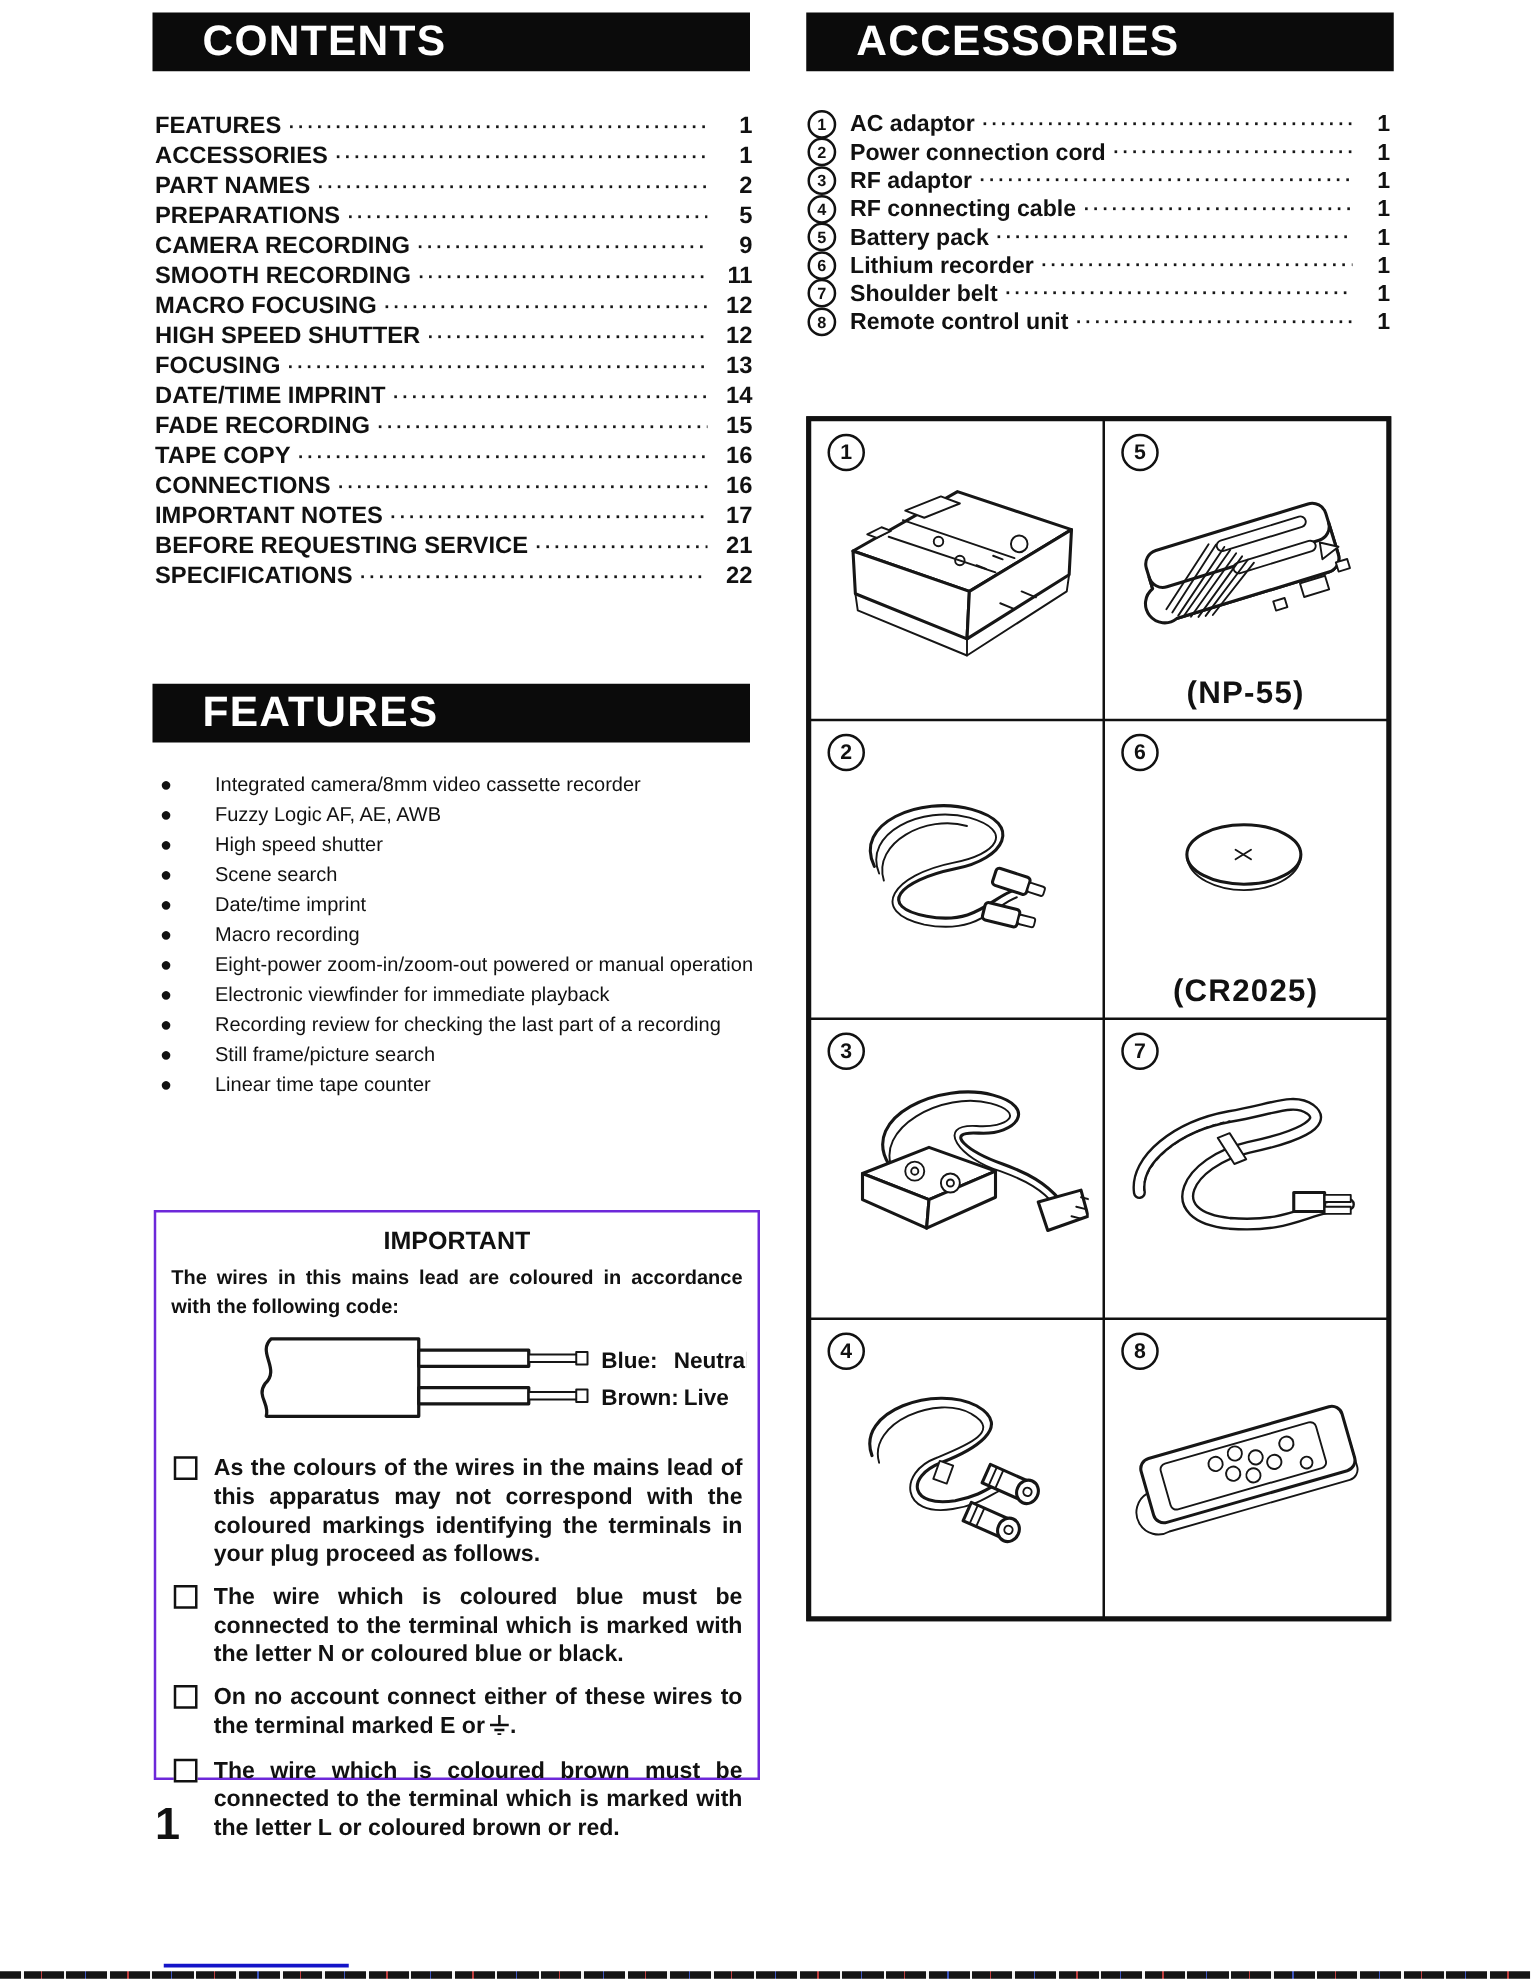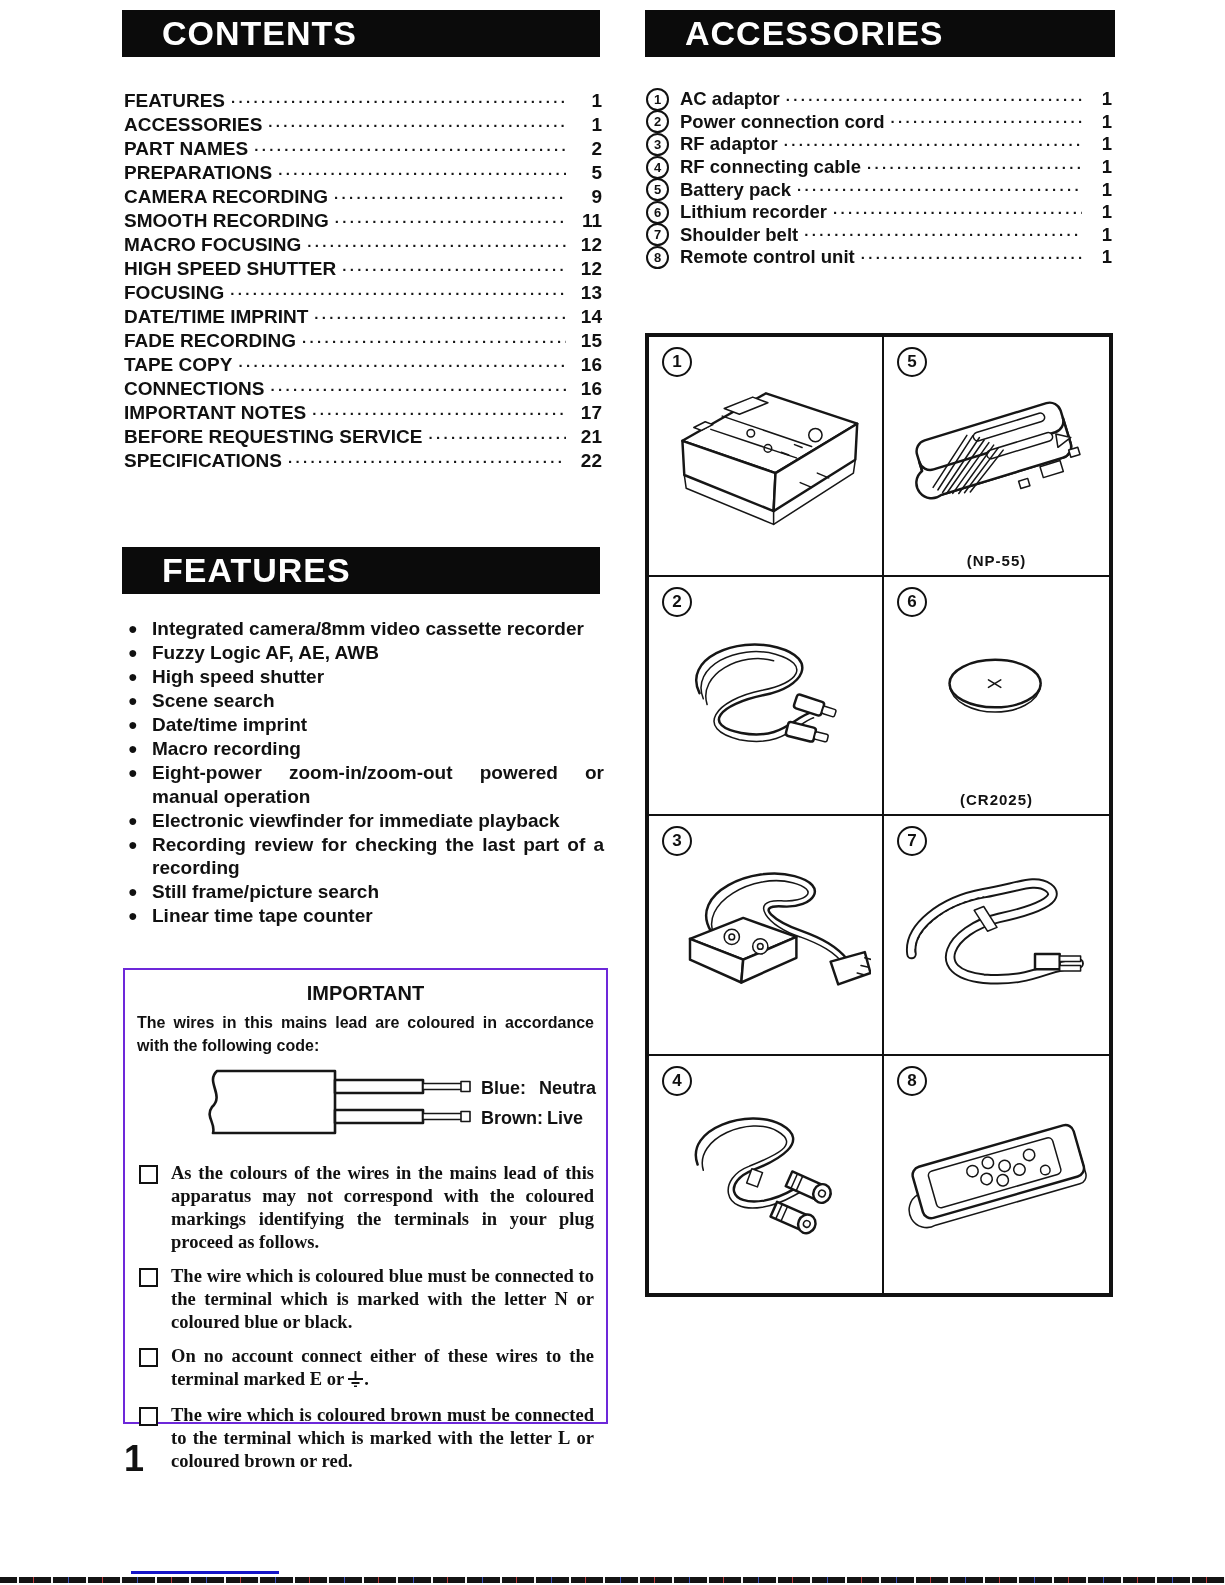--- a/index.html
+++ b/index.html
@@ -27,48 +27,48 @@
     display:inline-flex;align-items:center;justify-content:center;flex:0 0 auto;
     width:19px;height:19px;border:2px solid #111;border-radius:50%;
     font-size:13px;font-weight:bold;margin-right:11px;background:#fff;
   }
   .acc-label{white-space:nowrap;text-align:center;}
   .acc-qty{width:24px;text-align:right;font-weight:bold;}
   
   #features-list{position:absolute;left:128px;top:617px;width:476px;}
   .feat-row{display:flex;margin-bottom:0.5px;}
   .bullet{flex:0 0 auto;width:24px;font-size:16px;line-height:23.5px;}
-  .feat-text{flex:1;font-weight:bold;font-size:19px;line-height:23.5px;text-align:justify;}
+  .feat-text{flex:1;font-weight:normal;font-size:16px;line-height:23.5px;text-align:justify;margin-left:20px;}
   
   #important-box{
     position:absolute;left:123px;top:968px;width:485px;height:456px;
     border:2px solid #6d28d9;box-sizing:border-box;padding:10px 12px 8px 12px;
   }
   #important-title{text-align:center;font-weight:bold;font-size:20px;margin:2px 0 6px 0;}
   #important-intro{font-weight:bold;font-size:16px;line-height:23px;text-align:justify;}
   #wire-figure{display:block;margin:10px 0 8px 30px;}
-  .chk-item{display:flex;margin-top:11px;font-family:Liberation Serif, serif;}
+  .chk-item{display:flex;margin-top:11px;}
   .chk-box{flex:0 0 auto;width:15px;height:15px;border:2px solid #111;margin:3px 13px 0 2px;background:#fff;}
   .chk-text{flex:1;font-weight:bold;font-size:18.5px;line-height:23px;text-align:justify;}
   .ground-sym{display:inline-block;vertical-align:-2px;margin-left:3px;}
   
   #acc-grid{
     position:absolute;left:645px;top:333px;width:468px;height:964px;
     border:4px solid #111;box-sizing:border-box;background:#111;
     display:grid;grid-template-columns:233px 1fr;grid-auto-rows:1fr;gap:2px;
   }
   .cell{position:relative;background:#fff;display:flex;align-items:center;justify-content:center;}
   .cell .circ-big{
     position:absolute;left:13px;top:10px;width:26px;height:26px;border:2.5px solid #111;
     border-radius:50%;display:flex;align-items:center;justify-content:center;
     font-size:17px;font-weight:bold;background:#fff;
   }
   .cell .caption{
     position:absolute;left:0;right:0;bottom:6px;text-align:center;
-    font-weight:bold;font-size:15px;letter-spacing:1px;
+    font-weight:bold;font-size:25px;letter-spacing:1px;
   }
   .art{stroke:#161616;fill:none;stroke-width:2.6;stroke-linejoin:round;stroke-linecap:round;}
   .artf{stroke:#161616;fill:#ffffff;stroke-width:2.6;stroke-linejoin:round;}
   .thin{stroke-width:1.6;}
   
   #page-num{position:absolute;left:124px;top:1438px;font-size:36px;font-weight:bold;}
   #blue-line{position:absolute;left:131px;top:1571px;width:148px;height:3px;background:#1414c8;}
   #bottom-dashes{
     position:absolute;left:0;top:1577px;width:1225px;height:6px;
     background:repeating-linear-gradient(90deg,

